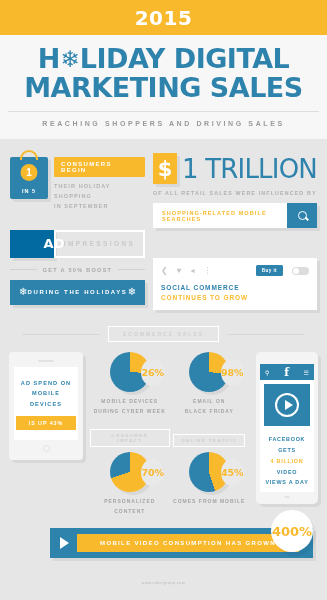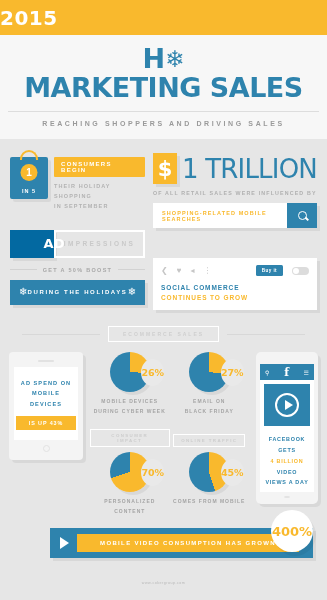--- a/index.html
+++ b/index.html
@@ -7,21 +7,21 @@
     width: 327px; height: 600px;
     font-family: "Liberation Sans", sans-serif;
     background: #e8e8e8;
     overflow: hidden;
   }
   .page { position: relative; width: 327px; height: 600px; background: #e6e6e6; }
 
   
   .year-bar {
     height: 35px; background: #f9b92d;
-    display: flex; align-items: center; 
+    display: flex; align-items: center; justify-content: center;
   }
   .year-bar .year {
     color: #ffffff; font-size: 20px; font-weight: bold;
     letter-spacing: 0.5px; font-family: "DejaVu Sans", sans-serif;
   }
 
   
   .title-block {
     background: #f7f7f7; padding: 10px 8px 12px 8px; text-align: center;
   }
@@ -320,20 +320,21 @@
 <div class="page">
 
   <div class="year-bar">
     <span class="year">2015</span>
   </div>
 
   <div class="title-block">
     <div class="title-l1">
       <span>H</span>
       <span class="snowflake-o">❄</span>
+      <span>LIDAY DIGITAL</span>
     </div>
     <div class="title-l2">MARKETING SALES</div>
     <div class="subtitle-wrap">
       <div class="subtitle">REACHING SHOPPERS AND DRIVING SALES</div>
     </div>
   </div>
 
   <div class="body-area">
 
     <div class="row1">
@@ -421,21 +422,21 @@
         <div class="donut-pair">
           <div class="donut-cell">
             <div class="donut sh" id="donut0" style="background: conic-gradient(rgb(249, 185, 45) 0deg, rgb(249, 185, 45) 93.6deg, rgb(46, 131, 173) 93.6deg, rgb(46, 131, 173) 360deg);">
               <div class="hole">26%</div>
             </div>
             <div class="donut-cap">MOBILE DEVICES</div>
             <div class="donut-cap" style="margin-top:0">DURING CYBER WEEK</div>
           </div>
           <div class="donut-cell">
             <div class="donut sh" id="donut1" style="background: conic-gradient(rgb(249, 185, 45) 0deg, rgb(249, 185, 45) 97.2deg, rgb(46, 131, 173) 97.2deg, rgb(46, 131, 173) 360deg);">
-              <div class="hole">27%</div>
+              <div class="hole">98%</div>
             </div>
             <div class="donut-cap">EMAIL ON</div>
             <div class="donut-cap" style="margin-top:0">BLACK FRIDAY</div>
           </div>
         </div>
 
         <div class="donut-pair2">
           <div class="donut-cell">
             <div class="mini-label">CONSUMER IMPACT</div>
             <div class="donut sh" id="donut2" style="background: conic-gradient(rgb(249, 185, 45) 0deg, rgb(249, 185, 45) 252deg, rgb(46, 131, 173) 252deg, rgb(46, 131, 173) 360deg); justify-content: center;">

